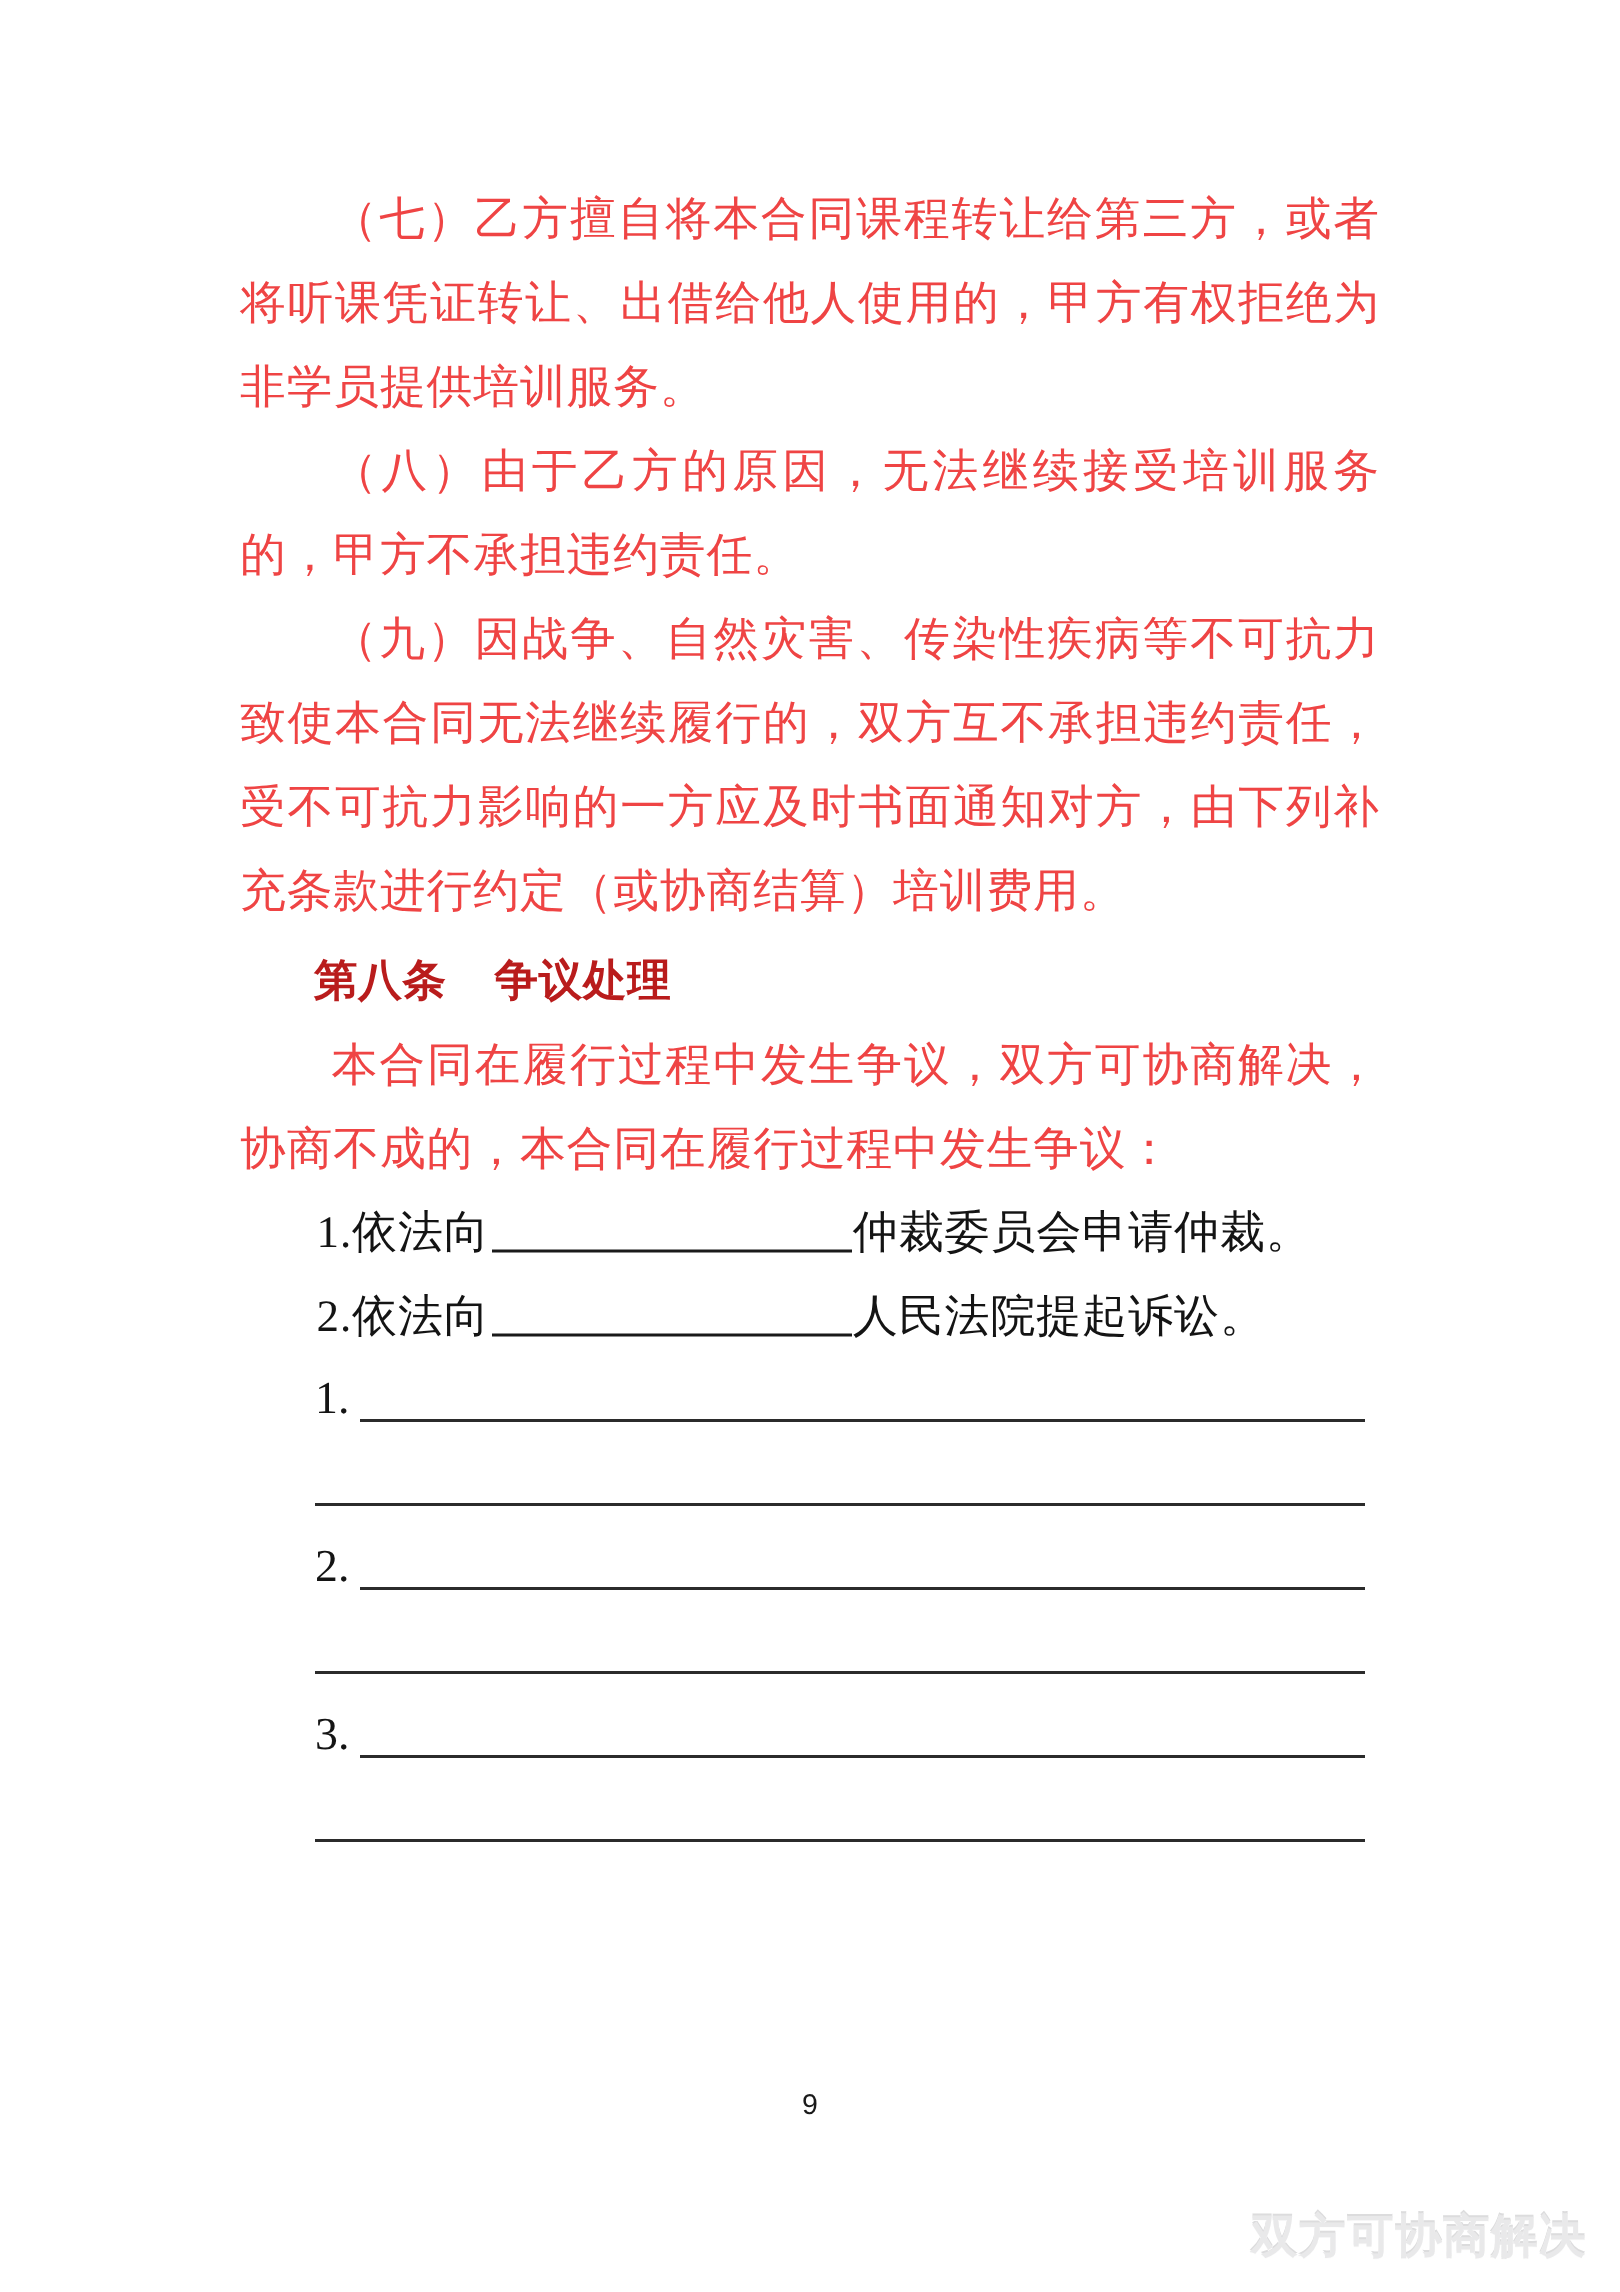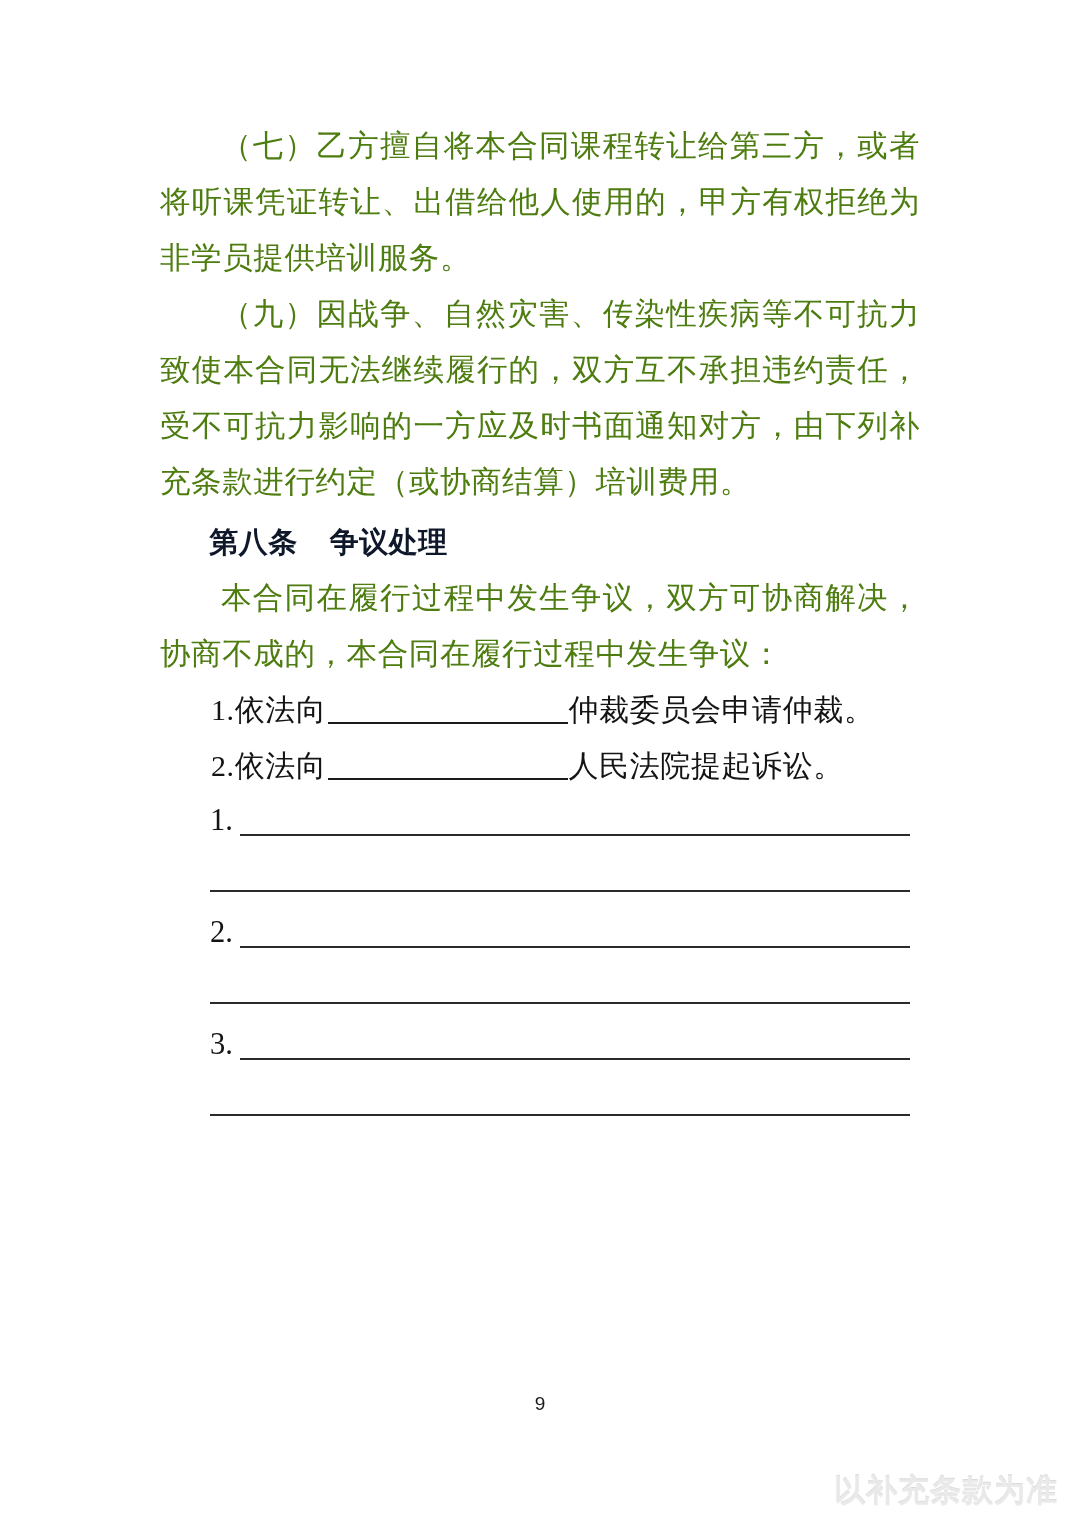--- a/index.html
+++ b/index.html
@@ -30,32 +30,32 @@
   
   .para {
     font-family: "Liberation Serif", "DejaVu Serif", serif;
     font-size: 30.5px;
     line-height: 56px;
     letter-spacing: 0.6px;
     text-align: justify;
     text-justify: inter-ideograph;
     text-indent: 2em;
     margin: 0 0 0 0;
-    color: #4d7c0f;
+    color: #ef4444;
     font-weight: 400;
   }
 
   
   .heading {
     font-family: "Liberation Sans", "DejaVu Sans", sans-serif;
     font-size: 29px;
     line-height: 56px;
     font-weight: 700;
     letter-spacing: 0.5px;
-    color: #0f172a;
+    color: #b91c1c;
     margin: 4px 0 0 0;
     text-indent: 1.7em;
   }
   .heading .gap {
     display: inline-block;
     width: 1.1em;
   }
 
   
   .opt-row {
@@ -137,20 +137,21 @@
 </style>
 </head>
 <body>
 
 <div class="page">
 
   <div class="content">
 
     <p class="para">（七）乙方擅自将本合同课程转让给第三方，或者将听课凭证转让、出借给他人使用的，甲方有权拒绝为非学员提供培训服务。</p>
 
+    <p class="para">（八）由于乙方的原因，无法继续接受培训服务的，甲方不承担违约责任。</p>
 
     <p class="para">（九）因战争、自然灾害、传染性疾病等不可抗力致使本合同无法继续履行的，双方互不承担违约责任，受不可抗力影响的一方应及时书面通知对方，由下列补充条款进行约定（或协商结算）培训费用。</p>
 
     <h2 class="heading"><span>第八条</span><span class="gap"></span><span>争议处理</span></h2>
 
     <p class="para">本合同在履行过程中发生争议，双方可协商解决，协商不成的，本合同在履行过程中发生争议：</p>
 
     <p class="opt-row"><span>1.</span><span>依法向</span><span class="blank-inline blank-w-mid"></span><span>仲裁委员会申请仲裁。</span></p>
 
     <p class="opt-row"><span>2.</span><span>依法向</span><span class="blank-inline blank-w-mid"></span><span>人民法院提起诉讼。</span></p>
@@ -183,15 +184,15 @@
       <div class="rule-row">
         <span class="rule-line full"></span>
       </div>
 
     </div>
 
   </div>
 
   <div class="footer">9</div>
 
-  <div class="watermark">以补充条款为准</div>
+  <div class="watermark">双方可协商解决</div>
 
 </div>
 
 </body></html>

